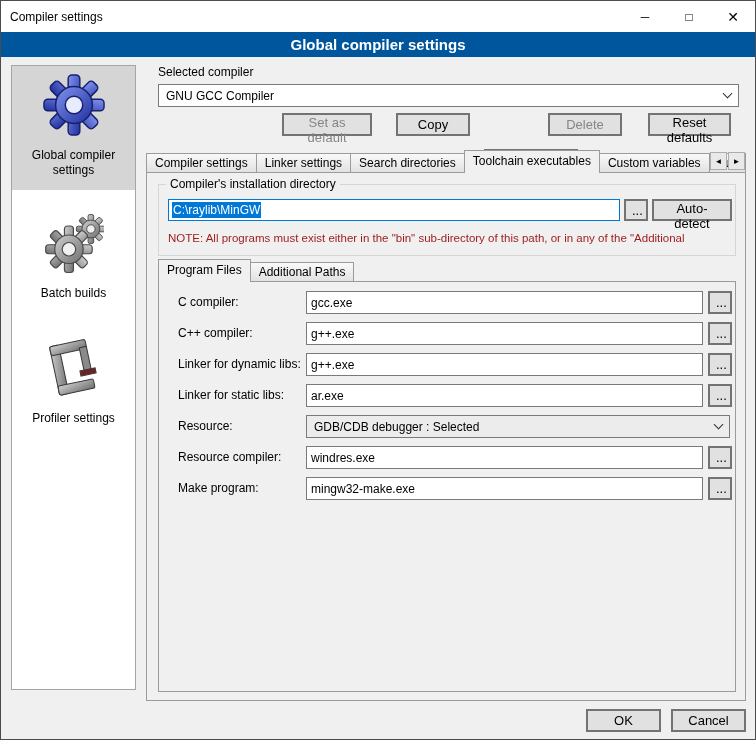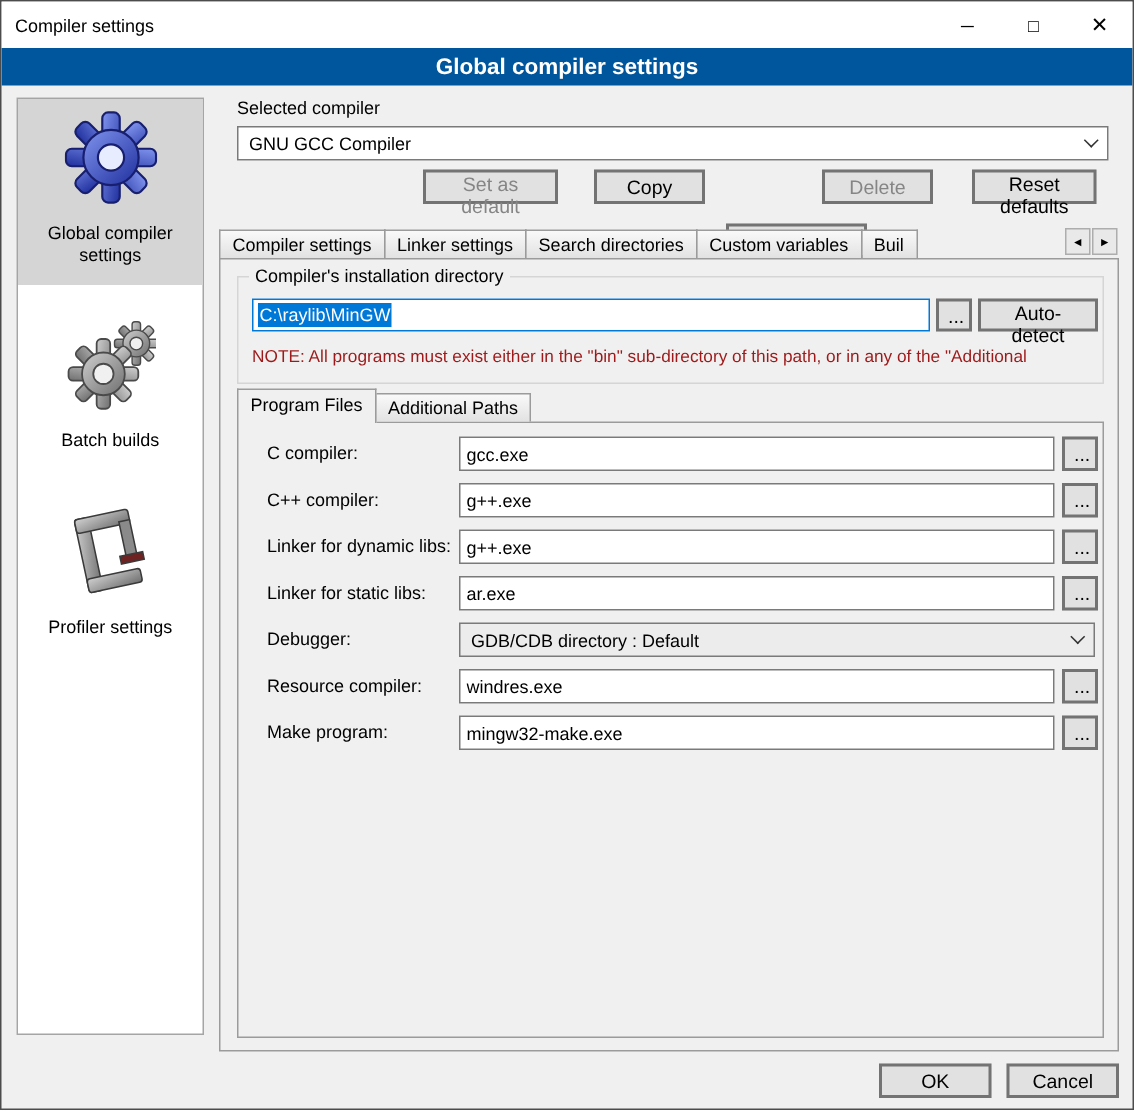--- a/index.html
+++ b/index.html
@@ -158,20 +158,21 @@
   <button class="btn btn-setdefault disabled">Set as default</button>
   <button class="btn btn-copy">Copy</button>
   <button class="btn btn-rename">Rename</button>
   <button class="btn btn-delete disabled">Delete</button>
   <button class="btn btn-reset">Reset defaults</button>
 
   <div class="tabs">
     <div class="tab">Compiler settings</div>
     <div class="tab">Linker settings</div>
     <div class="tab">Search directories</div>
+    <div class="tab active">Toolchain executables</div>
     <div class="tab">Custom variables</div>
     <div class="tab cut">Buil</div>
     <div class="tab-arrows">
       <button class="arrow-btn">◄</button>
       <button class="arrow-btn">►</button>
     </div>
   </div>
 
   <div class="tab-panel">
 
@@ -212,23 +213,23 @@
         <button class="btn fbrowse">...</button>
       </div>
 
       <div class="frow" style="top:102px">
         <span class="flabel">Linker for static libs:</span>
         <input class="finput" value="ar.exe" style="">
         <button class="btn fbrowse">...</button>
       </div>
 
       <div class="frow" style="top:133px">
-        <span class="flabel">Debugger:</span>
+        <span class="flabel">Resource:</span>
         <div class="combo fcombo">
-          <span class="val">GDB/CDB directory : Default</span>
+          <span class="val">GDB/CDB debugger : Selected</span>
           <span class="chev"></span>
         </div>
       </div>
 
       <div class="frow" style="top:164px">
         <span class="flabel">Resource compiler:</span>
         <input class="finput" value="windres.exe" style="">
         <button class="btn fbrowse">...</button>
       </div>
 

